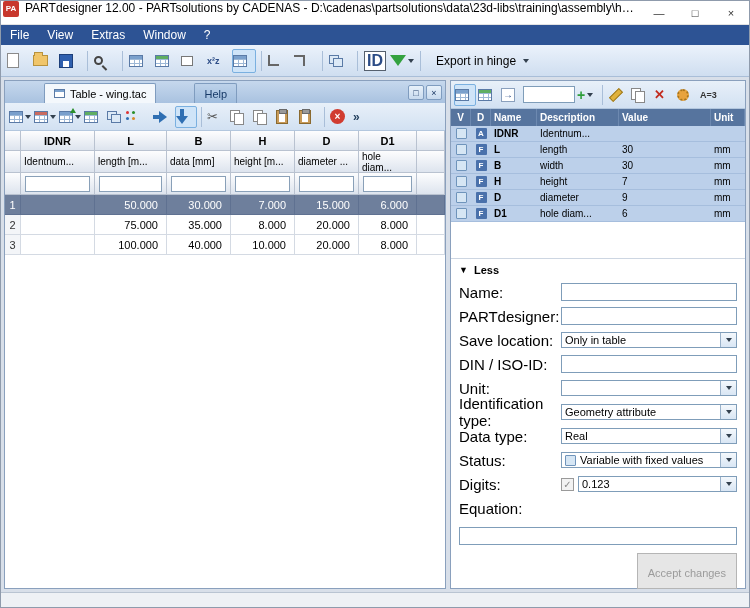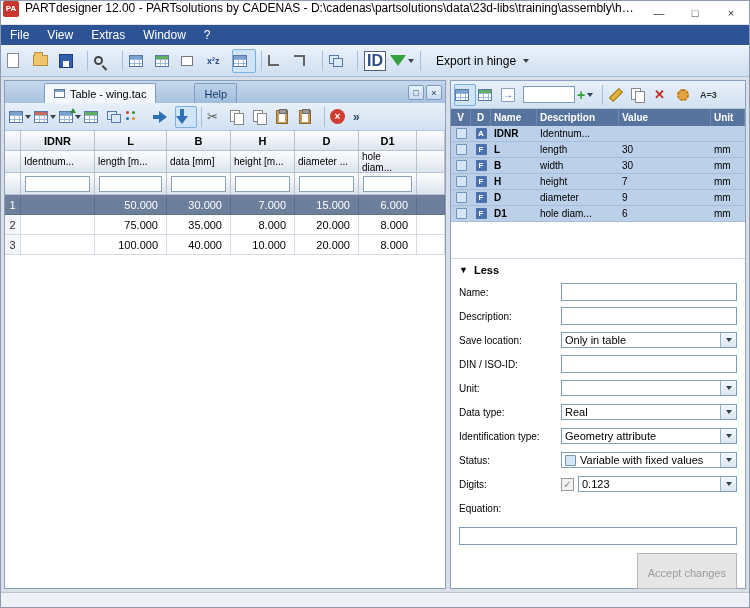--- a/index.html
+++ b/index.html
@@ -115,21 +115,21 @@
   .w-v { width:20px; justify-content:center; padding:0; } .w-d { width:20px; justify-content:center; padding:0; }
   .w-nm { width:46px; font-weight:bold; } .w-ds { width:82px; } .w-vl { flex:1; } .w-un { width:34px; }
   .vicon { width:11px; height:11px; background:#d6e6f4; border:1px solid #6f94bb; border-radius:1px; }
   .dicon { width:11px; height:11px; background:#4a71ab; color:#fff; font-size:8px; font-weight:bold; line-height:11px; text-align:center; border-radius:1px; }
 
   
   .less-row { height:22px; flex:0 0 auto; display:flex; align-items:center; gap:6px; padding:0 8px; font-weight:bold; }
   .less-tri { font-size:9px; }
   .form { padding:2px 8px 0 8px; flex:1; display:flex; flex-direction:column; min-height:0; }
   .frow { display:flex; align-items:center; height:18px; margin-bottom:6px; flex:0 0 auto; }
-  .flabel { width:102px; flex:0 0 auto; font-size:10px; }
+  .flabel { width:102px; flex:0 0 auto; font-size:15px; }
   .fctrl { flex:1; display:flex; align-items:center; gap:4px; min-width:0; }
   .tinput { width:100%; height:18px; border:1px solid #7f9db9; font-size:11px; padding:0 3px; background:#fff; font-family:"Liberation Sans",sans-serif; }
   .combo { flex:1; display:flex; height:16px; border:1px solid #7f9db9; background:#fff; align-items:stretch; min-width:0; }
   .cval { flex:1; padding:0 3px; font-size:11px; display:flex; align-items:center; gap:4px; overflow:hidden; white-space:nowrap; }
   .cbtn { width:16px; flex:0 0 auto; background:linear-gradient(#f4f8fc,#d9e6f4); border-left:1px solid #9ab1c9; display:flex; align-items:center; justify-content:center; }
   .checkbox { width:13px; height:13px; flex:0 0 auto; border:1px solid #9a9a9a; background:#f2f2f2; color:#8a8a8a; font-size:10px; line-height:11px; text-align:center; }
   .equation-input-row { margin-bottom:6px; flex:0 0 auto; }
   .accept-row { display:flex; justify-content:flex-end; padding:2px 0 4px 0; flex:0 0 auto; margin-top:auto; }
   .accept-btn { padding:13px 10px; height:36px; background:#e6e6e6; border:1px solid #b5b5b5; color:#9b9b9b; font-size:11px; font-family:"Liberation Sans",sans-serif; }
 
@@ -500,21 +500,21 @@
       <div class="form">
 
         <div class="frow">
           <span class="flabel">Name:</span>
           <div class="fctrl">
               <input class="tinput" value="" style="">
             </div>
         </div>
 
         <div class="frow">
-          <span class="flabel">Description:</span>
+          <span class="flabel">PARTdesigner:</span>
           <div class="fctrl">
               <input class="tinput" value="" style="">
             </div>
         </div>
 
         <div class="frow">
           <span class="flabel">Save location:</span>
           <div class="fctrl">
             <div class="combo">
               <span class="cval">Only in table</span>
@@ -538,36 +538,36 @@
             <div class="combo">
               <span class="cval"></span>
               <span class="cbtn">
                   <span class="mini-drop"></span>
                 </span>
             </div>
           </div>
         </div>
 
         <div class="frow">
-          <span class="flabel">Data type:</span>
+          <span class="flabel">Identification type:</span>
           <div class="fctrl">
             <div class="combo">
-              <span class="cval">Real</span>
+              <span class="cval">Geometry attribute</span>
               <span class="cbtn">
                   <span class="mini-drop"></span>
                 </span>
             </div>
           </div>
         </div>
 
         <div class="frow">
-          <span class="flabel">Identification type:</span>
+          <span class="flabel">Data type:</span>
           <div class="fctrl">
             <div class="combo">
-              <span class="cval">Geometry attribute</span>
+              <span class="cval">Real</span>
               <span class="cbtn">
                   <span class="mini-drop"></span>
                 </span>
             </div>
           </div>
         </div>
 
         <div class="frow">
           <span class="flabel">Status:</span>
           <div class="fctrl">

